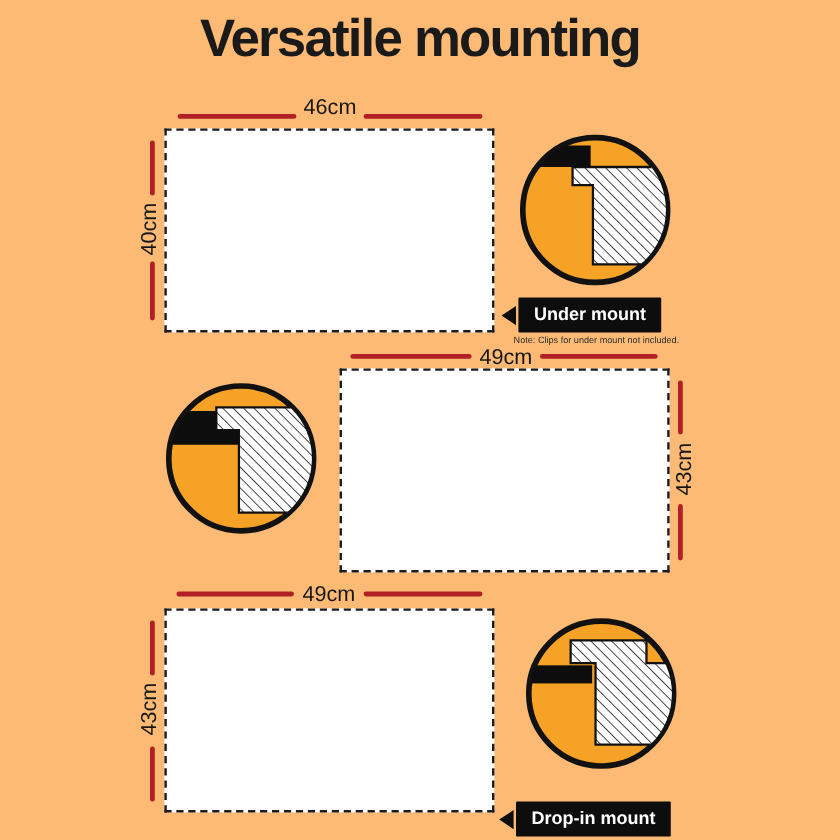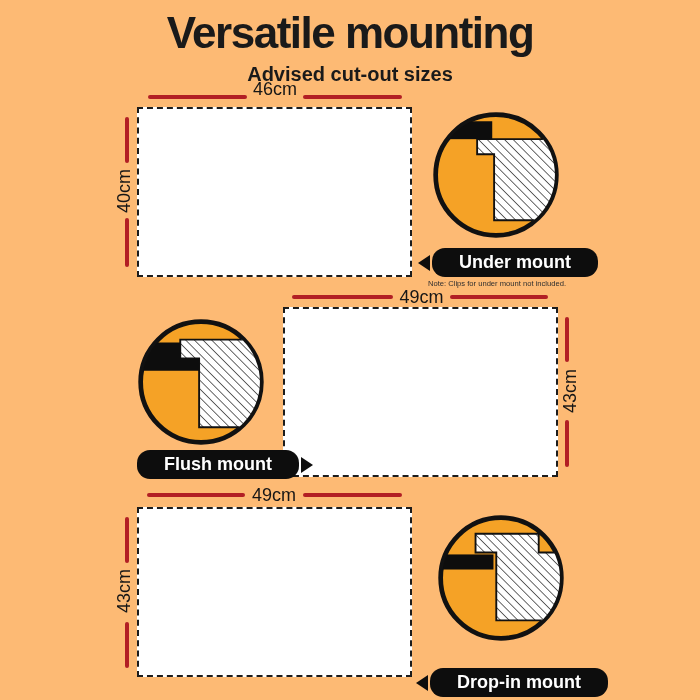--- a/index.html
+++ b/index.html
@@ -21,43 +21,42 @@
   .dimlabel{
     position:absolute;font-size:18px;font-weight:500;color:#161616;text-align:center;line-height:18px;
   }
   .dimlabel.rot{transform:rotate(-90deg);width:60px;height:18px;}
   .cutout{
     position:absolute;width:275px;height:170px;box-sizing:border-box;
     border:2px dashed #1c1c1c;background:#fff;
   }
   .pillrow{position:absolute;display:flex;align-items:center;}
   .pill{
-    background:#0d0d0d;color:#fff;font-weight:700;font-size:18px;
-    padding:2px 27px;border-radius:13px;height:25px;line-height:25px;white-space:nowrap;
+    background:#0d0d0d;color:#fff;font-weight:700;font-size:15px;
+    padding:2px 13px;border-radius:1px;height:25px;line-height:25px;white-space:nowrap;
   }
   .arrow-left{width:0;height:0;border-top:8px solid transparent;border-bottom:8px solid transparent;
     border-right:12px solid #0d0d0d;margin-right:2px;}
   .arrow-right{width:0;height:0;border-top:8px solid transparent;border-bottom:8px solid transparent;
     border-left:12px solid #0d0d0d;margin-left:2px;}
   .note{
     position:absolute;font-size:7.6px;color:#2e2e2e;text-align:center;letter-spacing:0;
   }
   .footer{
     position:absolute;left:0;top:684px;width:700px;text-align:center;
     font-size:8.5px;color:#4a4a4a;
   }
   .diagram{position:absolute;}
 </style>
 </head>
 <body>
 
 <div class="canvas">
 
   <h1 class="title">Versatile mounting</h1>
-  <div class="subtitle">Advised cut-out sizes</div>
 
   <div class="redline" style="left:148px;top:95px;width:99px;"></div>
   <div class="dimlabel" style="left:247px;top:80px;width:56px;">46cm</div>
   <div class="redline" style="left:303px;top:95px;width:99px;"></div>
 
   <div class="cutout" style="left:137px;top:107px;"></div>
 
   <div class="redline vert" style="left:125px;top:117px;height:46px;"></div>
   <div class="dimlabel rot" style="left:94px;top:182px;">40cm</div>
   <div class="redline vert" style="left:125px;top:218px;height:49px;"></div>
@@ -105,24 +104,20 @@
         <line x1="0" y1="0" x2="0" y2="6.5" stroke="#1a1a1a" stroke-width="1.4"></line>
       </pattern>
     </defs>
     <circle cx="70" cy="70" r="64" fill="var(--orange,#F5A226)" stroke="#111" stroke-width="5"></circle>
     <g clip-path="url(#clip-f)">
       <polygon points="48,25 150,25 150,118 68,118 68,45 48,45" fill="url(#hatch-f)" stroke="#111" stroke-width="2"></polygon>
       <polygon points="-5,28 48,28 48,45 68,45 68,58 -5,58" fill="#0d0d0d"></polygon>
     </g>
   </svg>
 
-  <div class="pillrow" style="left:137px;top:450px;">
-    <span class="pill">Flush mount</span>
-    <span class="arrow-right"></span>
-  </div>
 
   <div class="redline" style="left:147px;top:493px;width:98px;"></div>
   <div class="dimlabel" style="left:245px;top:486px;width:58px;">49cm</div>
   <div class="redline" style="left:303px;top:493px;width:99px;"></div>
 
   <div class="cutout" style="left:137px;top:507px;"></div>
 
   <div class="redline vert" style="left:125px;top:517px;height:46px;"></div>
   <div class="dimlabel rot" style="left:94px;top:582px;">43cm</div>
   <div class="redline vert" style="left:125px;top:622px;height:46px;"></div>

